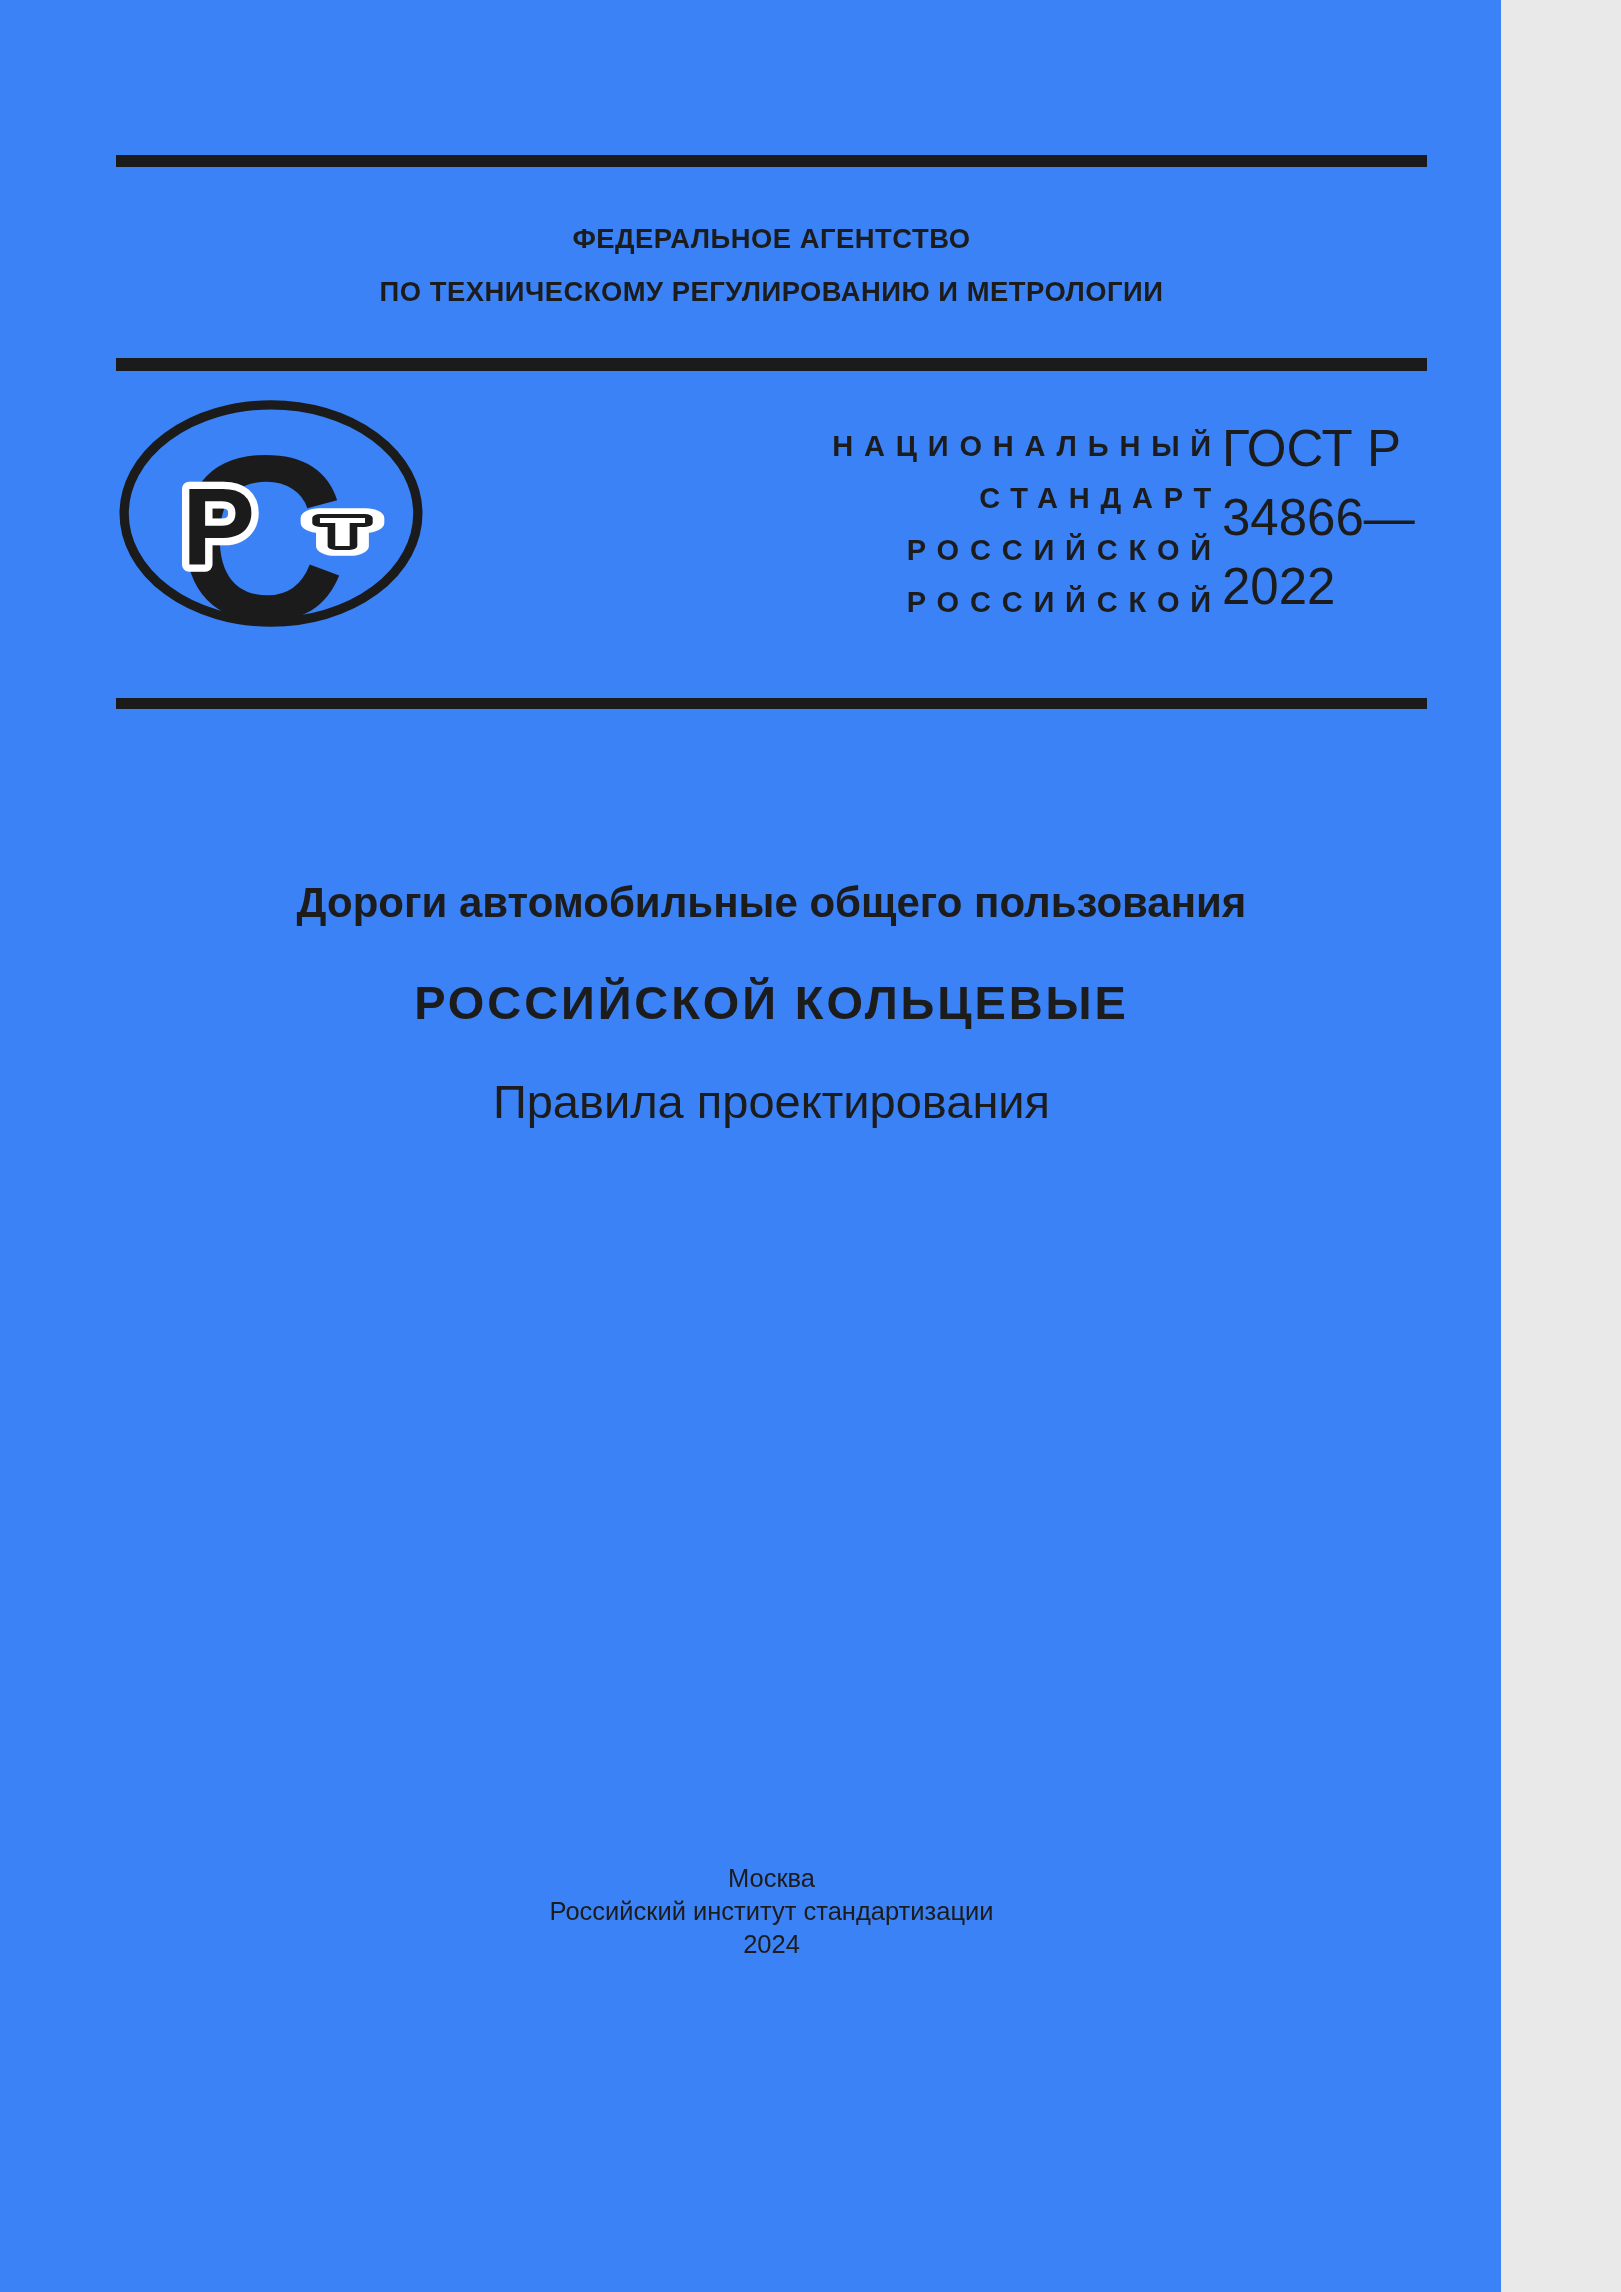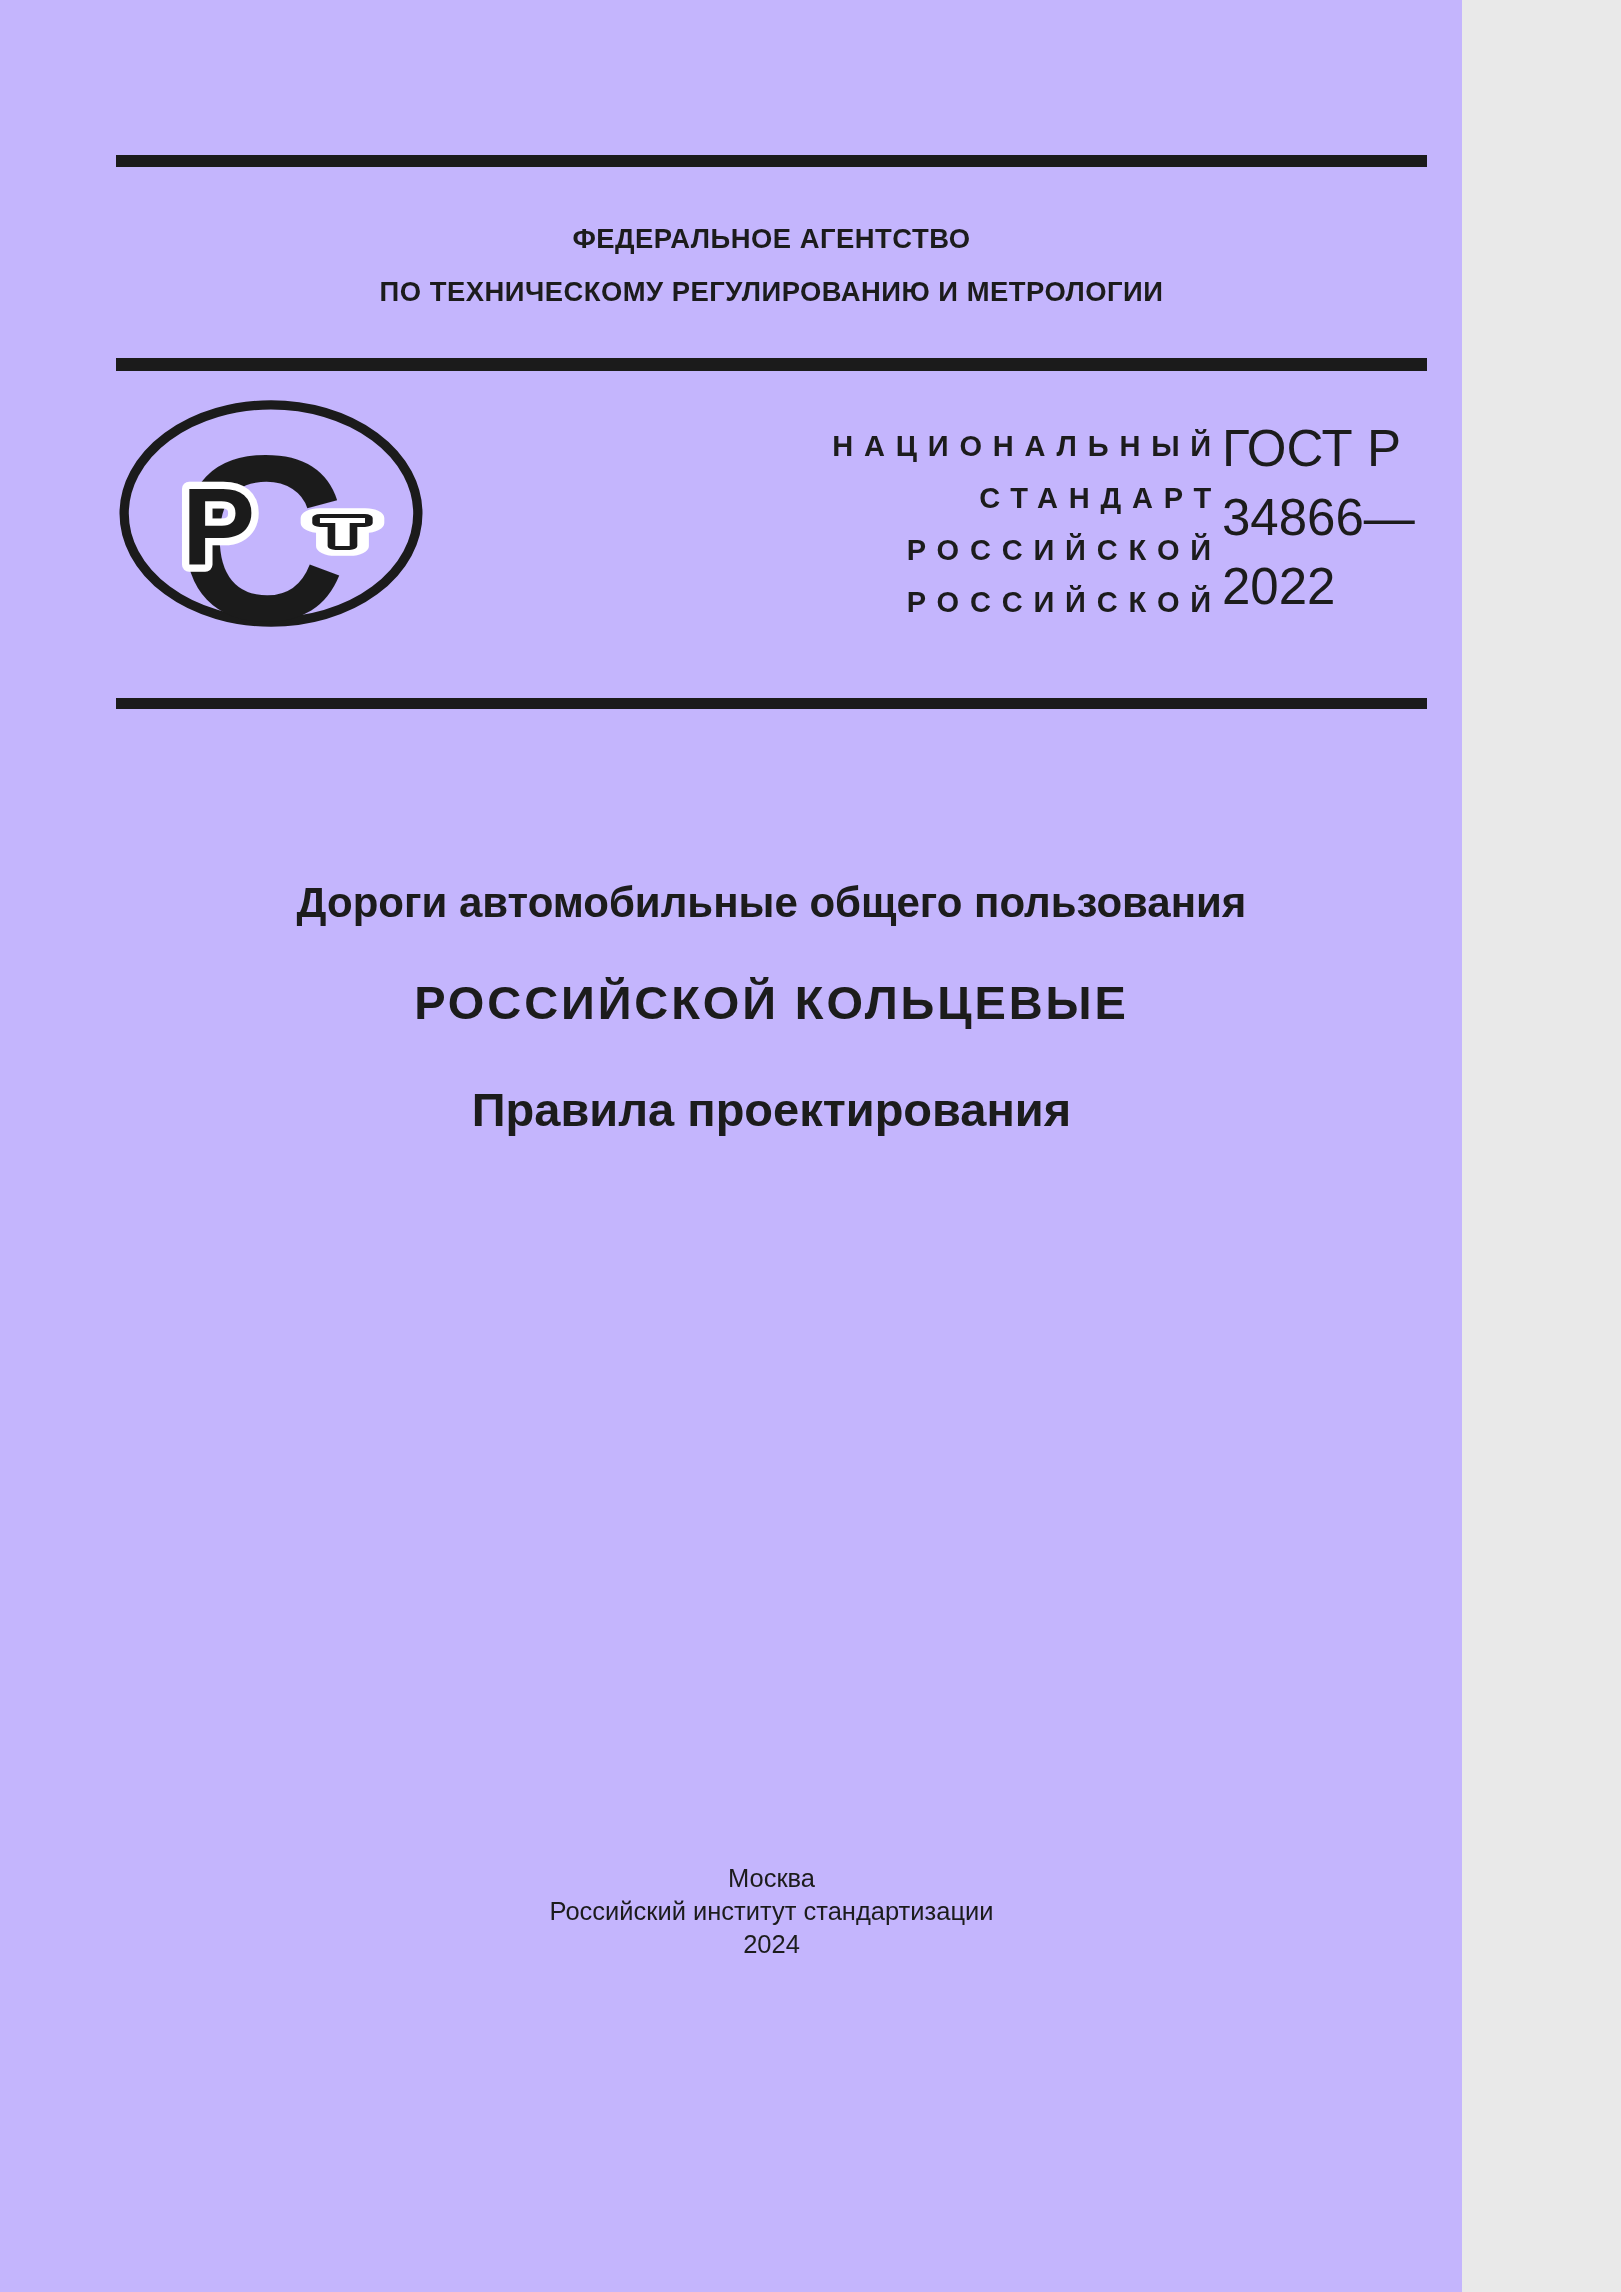--- a/index.html
+++ b/index.html
@@ -1,22 +1,23 @@
 <!DOCTYPE html>
 <html><head>
 <meta charset="utf-8">
 <style>
   html,body{margin:0;padding:0;background:#e9e9e9;}
   .page{
     position:relative;
     width:1462px;height:2293px;
-    background:#c4b5fd;
+    background:#3b82f6;
     font-family:"Liberation Sans","DejaVu Sans",sans-serif;
     color:#1c1c1c;
     overflow:hidden;
+    padding-left:39px;
   }
   .rule{
     position:absolute;left:116px;width:1311px;background:#1b1b1b;
   }
   .rule.r1{top:155px;height:11.8px;}
   .rule.r2{top:358px;height:12.7px;}
   .rule.r3{top:698px;height:10.8px;}
 
   .col{position:absolute;left:116px;width:1311px;text-align:center;}
 
@@ -37,21 +38,21 @@
 
   .designation{
     position:absolute;left:1222px;top:414px;width:235px;
     text-align:left;
     font-size:51px;font-weight:normal;line-height:69px;
     white-space:nowrap;
   }
 
   .title-group{top:882px;font-size:42px;font-weight:bold;line-height:1;}
   .title-main{top:979px;font-size:47px;font-weight:bold;line-height:1;letter-spacing:2.9px;}
-  .title-sub{top:1078px;font-size:47px;font-weight:bold;line-height:1;margin-top:8px;}
+  .title-sub{top:1078px;font-size:47px;font-weight:normal;line-height:1;}
 
   .edition{top:1305px;font-size:27.4px;font-weight:bold;line-height:1;}
 
   .imprint{
     top:1862px;
     font-size:25.5px;font-weight:normal;line-height:33px;
   }
 </style>
 </head>
 <body>

